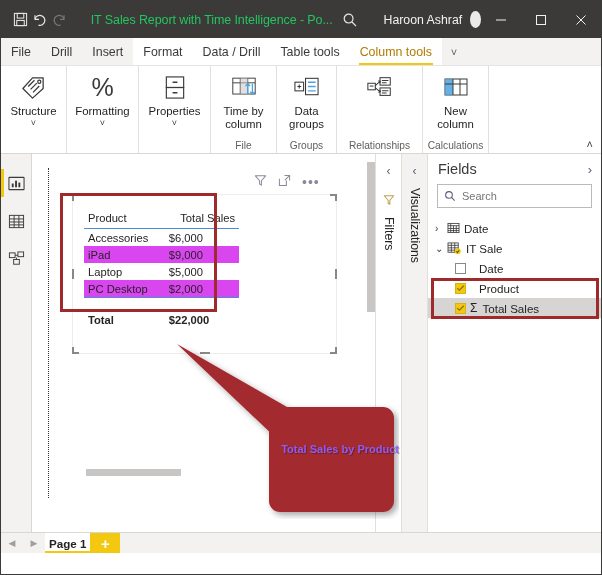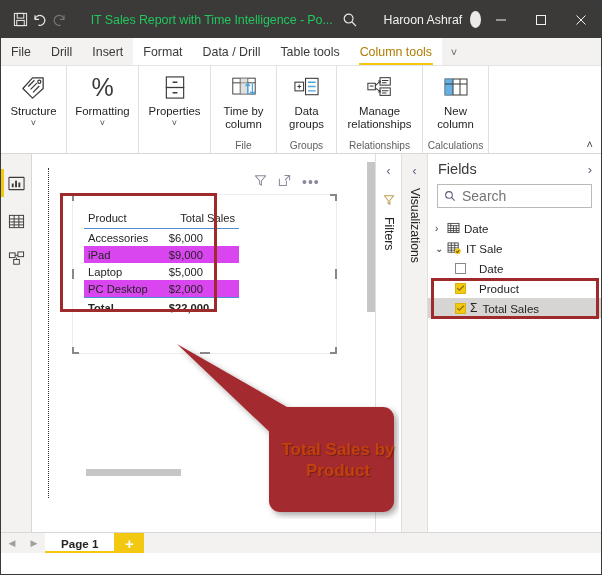--- a/index.html
+++ b/index.html
@@ -181,21 +181,21 @@
     font-weight: normal; text-align: left; padding: 2px 4px 4px 4px;
     border-bottom: 1.3px solid #4a8fd6;
     font-size: 11.2px; color: #252423;
   }
   table.viz th.num { text-align: right; }
   table.viz td { padding: 2.5px 4px; font-size: 11.2px; }
   table.viz td.num { text-align: left; }
   table.viz tr.alt td { background: #d946ef; }
   table.viz tr.total td {
     font-weight: bold; border-top: 1.3px solid #4a8fd6;
-    padding-top: 4px;
+    padding-top: 16px;
   }
   .redbox {
     position: absolute; left: 59px; top: 192px;
     width: 157px; height: 119px;
     border: 3.5px solid #9e2a2b;
     pointer-events: none;
     z-index: 6;
   }
   .h-scroll {
     position: absolute; left: 37px; bottom: 22px;
@@ -239,21 +239,21 @@
   .fields-title { font-size: 14.5px; color: #3b3a39; }
   .fields-chev { font-size: 13px; color: #5a5a7a; }
   .fields-search {
     margin: 2px 9px 0 9px;
     height: 24px; border: 1px solid #bcbab8;
     display: flex; align-items: center; padding: 0 6px;
     background: #fff;
   }
   .fs-icon { color: #5a5a7a; display: flex; align-items: center; }
   .fs-input {
-    border: none; outline: none; font-size: 14px;
+    border: none; outline: none; font-size: 11px;
     color: #4a4a5a; margin-left: 6px; width: 100%;
     font-family: "Liberation Sans", sans-serif; background: transparent;
   }
   .fields-list { margin-top: 10px; position: relative; }
   .frow {
     display: flex; align-items: center;
     height: 20px; font-size: 11.6px; color: #252423;
     padding-left: 7px;
   }
   .frow .tw { width: 12px; color: #3b3a39; font-size: 10px; display:flex; align-items:center;}
@@ -279,40 +279,40 @@
   }
 
   
   .callout {
     position: absolute; left: 176px; top: 343px;
     width: 222px; height: 175px;
     z-index: 10; pointer-events: none;
   }
   .callout-text {
     position: absolute; left: 100px; top: 95px;
-    width: 122px; text-align: center;
-    color: #c2410c; font-size: 17px; font-weight: bold;
+    width: 122px; text-align: right;
+    color: #8b5cf6; font-size: 11px; font-weight: bold;
     line-height: 21px;
     text-shadow: 1px 1px 1px rgba(0,0,0,0.3);
   }
 
   
   .pagebar {
     position: absolute; left: 0; bottom: 21px;
     width: 600px; height: 21px;
     background: #f3f2f1;
     border-top: 1px solid #d9d7d5;
     display: flex; align-items: stretch;
   }
   .pb-nav {
     width: 22px; display: flex; align-items: center; justify-content: center;
     color: #a19f9d; font-size: 9px;
   }
   .ptab {
-    display: flex; align-items: center; padding: 0 16px;
+    display: flex; align-items: center; padding: 0 4px;
     background: #ffffff; font-size: 11.6px; font-weight: bold;
     color: #252423; position: relative;
   }
   .ptab.active::after {
     content: ""; position: absolute; left: 0; right: 0; bottom: 0;
     height: 2.5px; background: #f2c811;
   }
   .padd {
     width: 30px; background: #f2c811;
     display: flex; align-items: center; justify-content: center;
@@ -474,22 +474,20 @@
             <path d="M17 5 H24 M17 7.5 H22"></path>
             <rect x="15" y="13" width="11" height="8"></rect>
             <path d="M17 16 H24 M17 18.5 H22"></path>
             <rect x="2" y="8" width="8" height="7"></rect>
             <path d="M4 11 H8"></path>
             <path d="M10 10.5 L15 6 M10 13 L15 17" stroke-linecap="round"></path>
             <path d="M13.2 5.4 L15.3 6 L14.6 8" fill="none"></path>
             <path d="M13.2 17.6 L15.3 17 L14.6 15" fill="none"></path>
           </svg>
         </div>
-        <div class="rlabel">Manage
-relationships</div>
       </div>
       <div class="rgroup-name">Relationships</div>
     </div>
 
     <div class="rgroup" style="width:66px">
       <div class="rbtn">
         <div class="ricon">
           <svg width="26" height="22" viewBox="0 0 26 22" fill="none" stroke="#3b3a39" stroke-width="1">
             <rect x="2" y="3" width="22" height="16"></rect>
             <rect x="2" y="3" width="8" height="16" fill="#4aa3e0" stroke="none" opacity="0.85"></rect>

